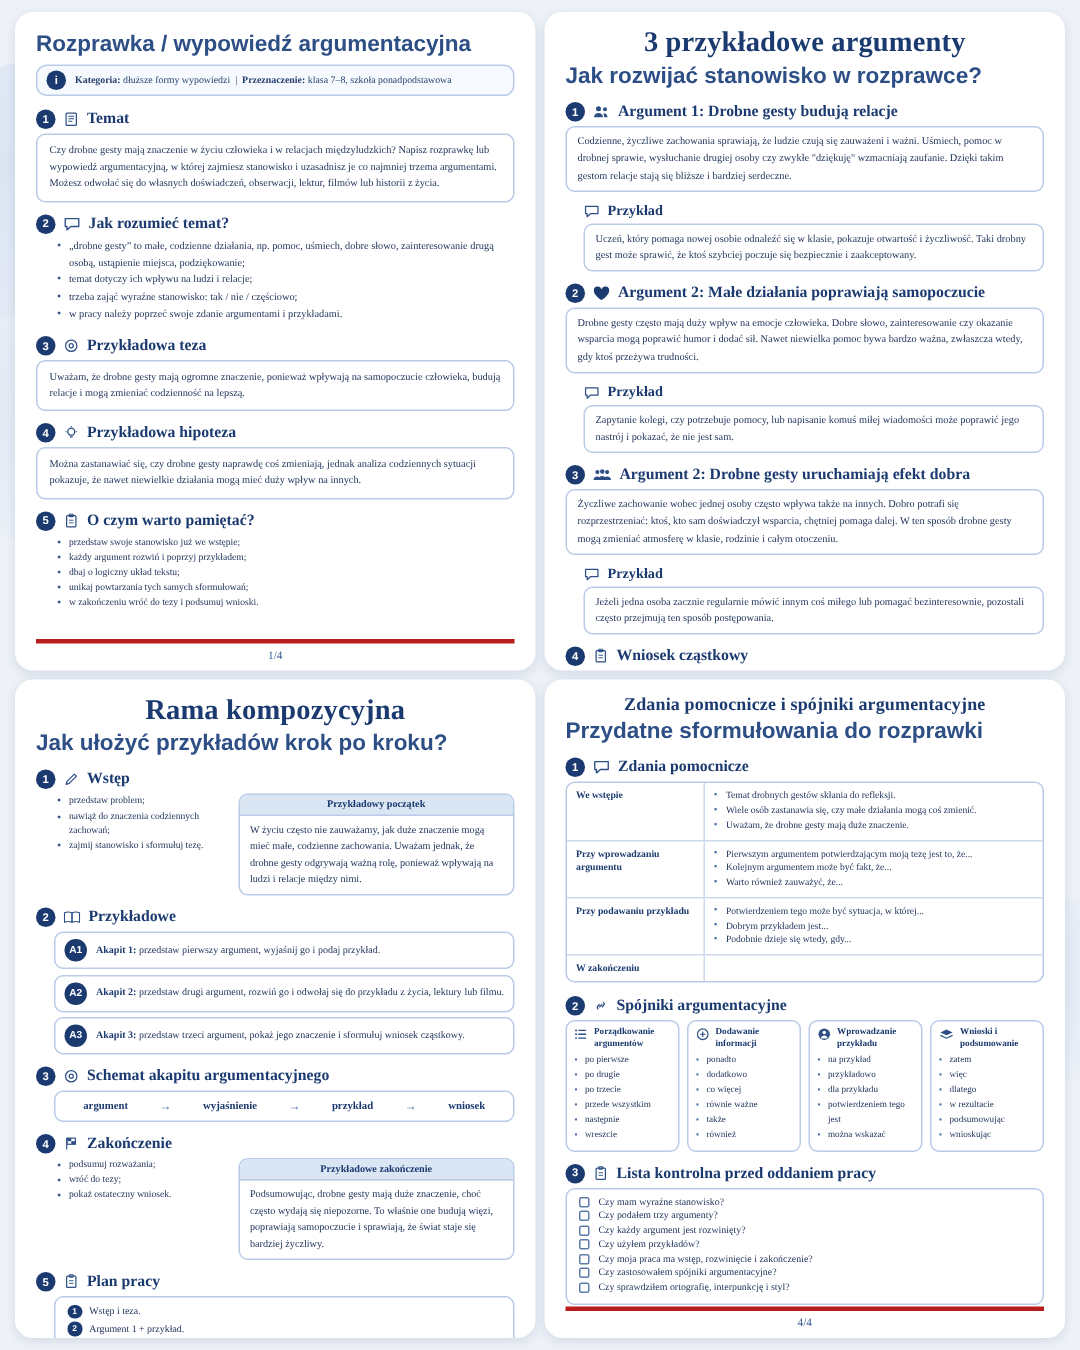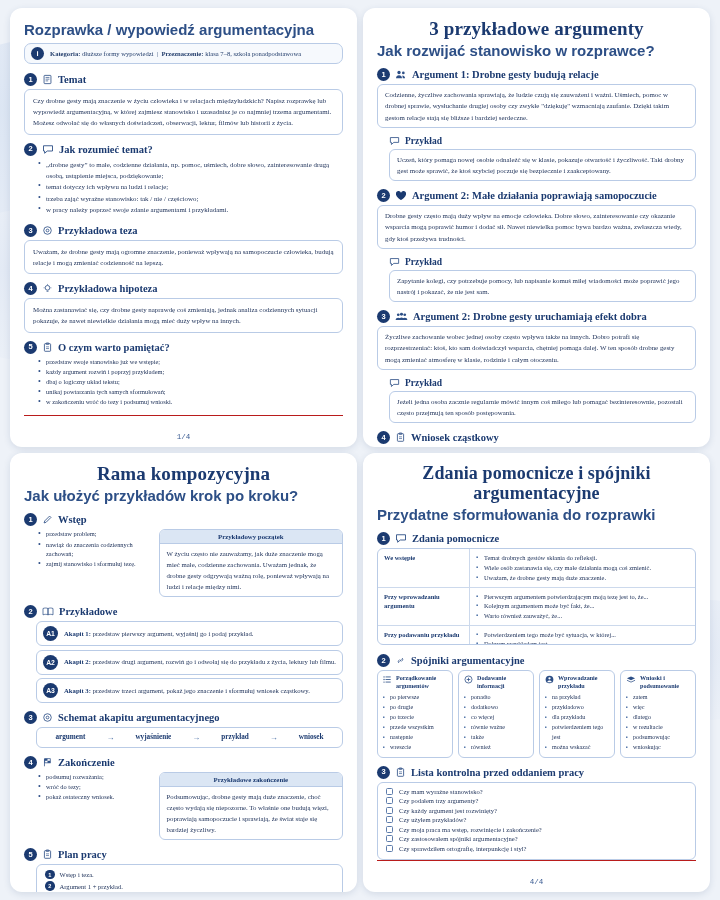--- a/index.html
+++ b/index.html
@@ -41,21 +41,21 @@
   }
 
   .card-title {
     text-align: center;
     color: #1b3a70;
     font-weight: bold;
     font-size: 19px;
     line-height: 1.12;
     letter-spacing: .1px;
   }
-  .card-title.two-line { font-size: 18px; }
+  .card-title.two-line { font-size: 12px; }
   .card-sub {
     text-align: left;
     color: #2d4f86;
     font-weight: bold;
     font-size: 15px;
     font-family: "Liberation Sans", sans-serif;
     margin-top: 3px;
     margin-bottom: 5px;
   }
 
@@ -121,26 +121,26 @@
     margin-bottom: .5px;
   }
   ul.bl li::before {
     content: "•"; position: absolute; left: 0; top: -1px;
     color: #33538a; font-size: 8px;
   }
   ul.bl.xs li { font-size: 6.4px; line-height: 1.52; }
 
   .pg {
     margin-top: auto;
-    border-top: 1px solid #b91c1c;
-    padding-top: 17px;
+    border-top: 3px solid #b91c1c;
+    padding-top: 3px;
     text-align: center;
     color: #3a5b92;
     font-size: 7.5px;
-    font-family: Liberation Mono, monospace;
+    font-family: Liberation Serif, serif;
   }
 
   
   .row2 { display: flex; gap: 7px; align-items: flex-start; }
   .row2 .left { flex: 0 0 40%; }
   .row2 .right { flex: 1; }
   .panel {
     border: 1px solid #b9cbe6;
     border-radius: 6px;
     overflow: hidden;

